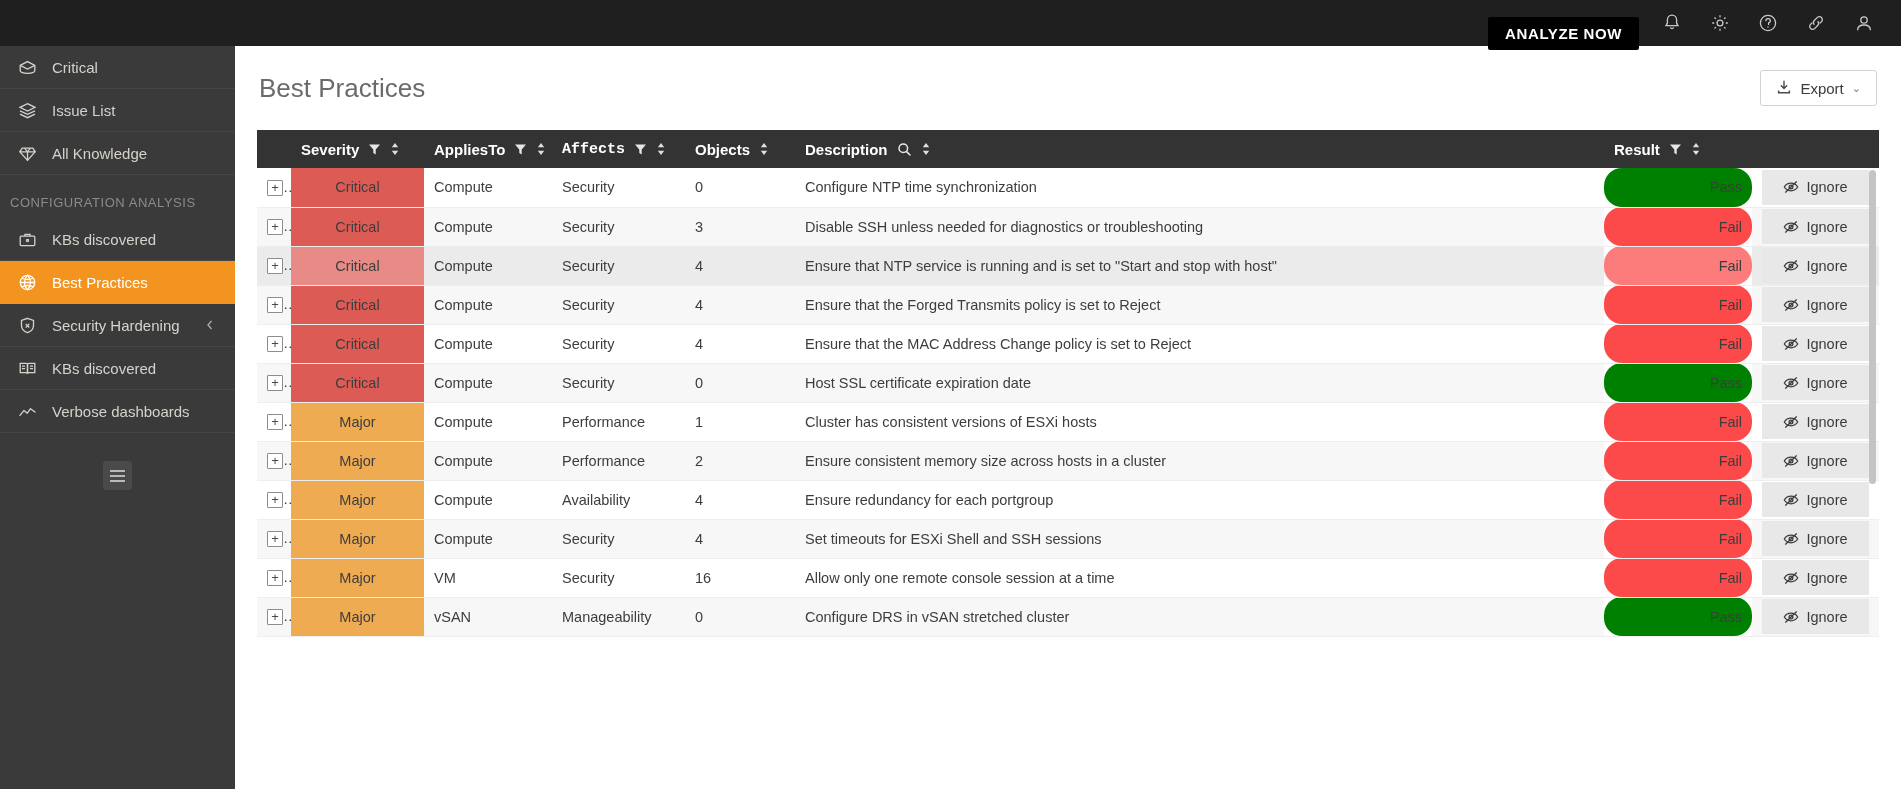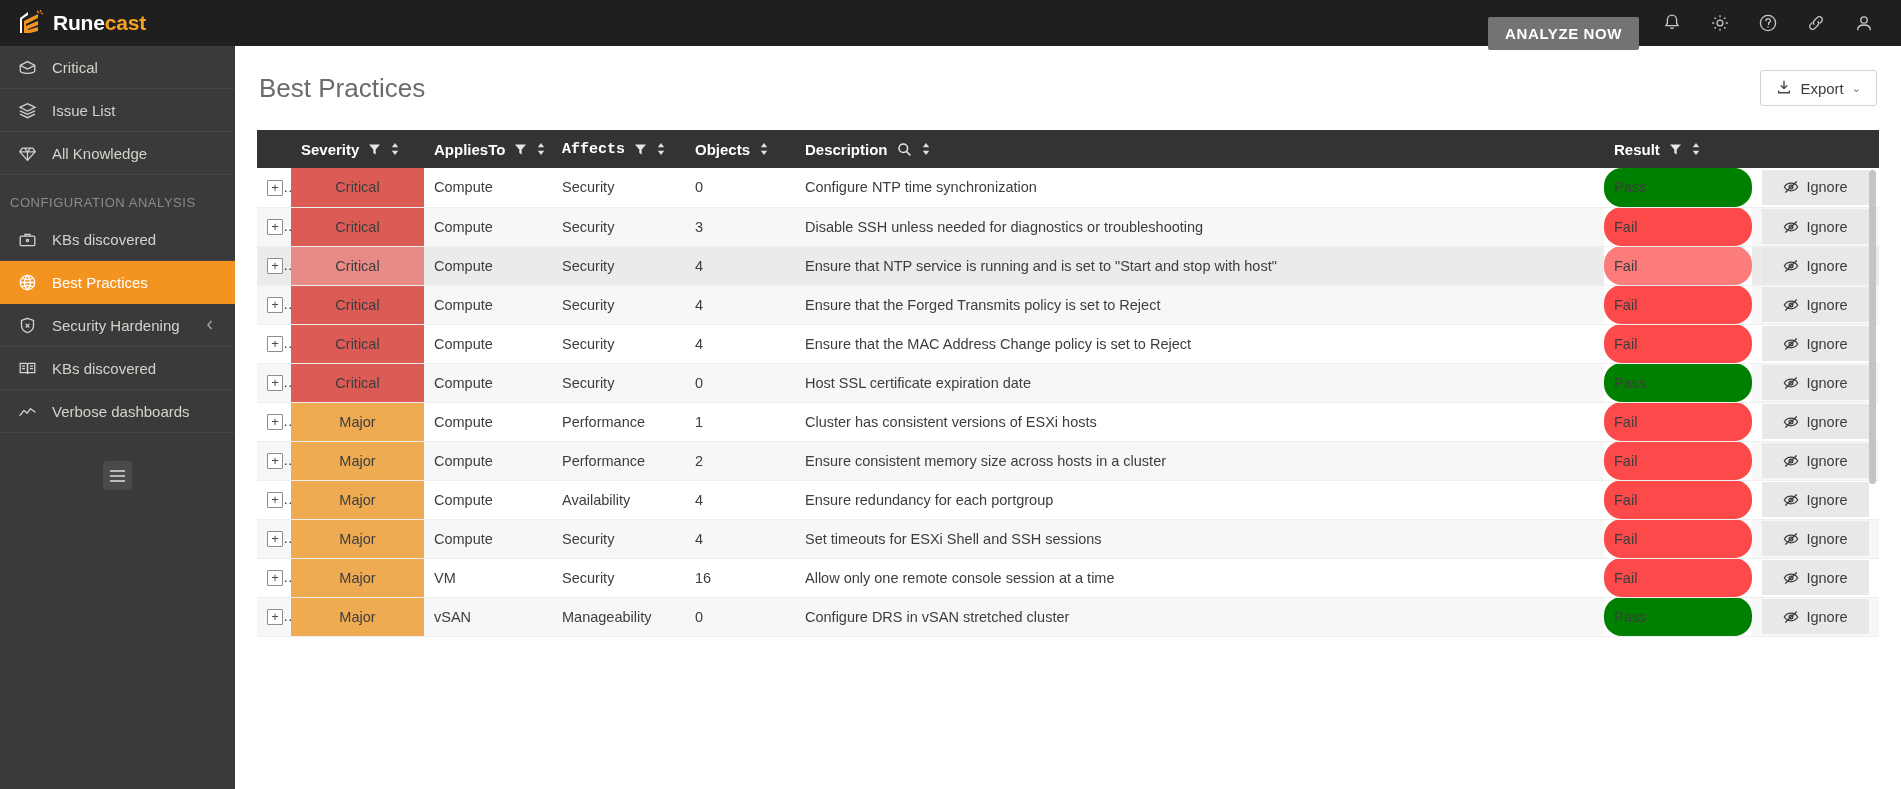--- a/index.html
+++ b/index.html
@@ -16,21 +16,21 @@
     height: 46px; background: #1f1f1f; display: flex; align-items: center;
     flex: 0 0 46px; position: relative; z-index: 30;
   }
   .brand { width: 235px; display: flex; align-items: center; padding-left: 17px; gap: 9px; height: 46px; }
   .brand-logo { width: 27px; height: 28px; position: relative; flex: 0 0 27px; }
   .brand-text { font-size: 21px; font-weight: bold; letter-spacing: -0.2px; }
   .brand-text .w1 { color: #ffffff; }
   .brand-text .w2 { color: #f5a01f; }
   .topbar-spacer { flex: 1 1 auto; }
   .analyze-btn {
-    background: #737373; color: #fff; font-weight: bold; font-size: 15px;
+    background: #000000; color: #fff; font-weight: bold; font-size: 15px;
     letter-spacing: 0.6px; border: none; height: 33px; padding: 0 17px;
     border-radius: 2px; cursor: pointer; margin-right: 22px; white-space: nowrap; margin-top: 20px;
   }
   .topicons { display: flex; align-items: center; gap: 26px; margin-right: 26px; }
   .topicon { width: 22px; height: 22px; cursor: pointer; display: block; }
   .topicon svg { display: block; }
 
   
   .body-wrap { display: flex; flex: 1 1 auto; min-height: 0; }
 
@@ -107,51 +107,37 @@
   }
   td.c-sev {
     width: 133px; text-align: center; color: #ffffff; font-size: 14.5px;
     border-bottom: none; padding: 0;
   }
   td.c-applies { width: 128px; }
   td.c-affects { width: 133px; }
   td.c-objects { width: 110px; }
   td.c-desc { width: auto; }
   td.c-result {
-    width: 148px; text-align: left; color: #ffffff; border-bottom: none; padding: 0; border-radius: 18px;
+    width: 148px; text-align: right; color: #ffffff; border-bottom: none; padding: 0; border-radius: 18px;
   }
   td.c-ignore { width: 127px; padding: 2px 0 2px 2px; border-bottom: none; background: #fff; }
   .ignore-btn {
     width: 100%; height: 35px; background: #e8e8e8; border: none; color: #3b3b3b;
     font-size: 14.5px; display: flex; align-items: center; justify-content: center;
     gap: 7px; cursor: pointer;
   }
   .ignore-btn .eye-off { display: inline-flex; }
   .scroll-thumb { position: absolute; right: 3px; width: 7px; background: #c4c4c4; border-radius: 4px; }
 </style>
 </head>
 <body>
 
 <div class="app">
 
   <div class="topbar">
-    <div class="brand">
-      <span class="brand-logo">
-        <svg width="27" height="28" viewBox="0 0 27 28">
-          <path d="M3 24 L3 9 L11 3 L11 6 L5 10 L5 24 Z" fill="#ffffff"></path>
-          <path d="M7 24 L7 12 L21 5 L21 9 L9 15 L9 24 Z" fill="#f39320"></path>
-          <path d="M9 24 L9 17 L21 12 L21 16 L11 20 L11 24 Z" fill="#f39320"></path>
-          <path d="M11 24 L11 21 L21 18 L21 22 L13 24 Z" fill="#f39320"></path>
-          <path d="M20 2 l2 2 M23 1 l1 2 M24 4 l2 1" stroke="#f39320" stroke-width="1.2" fill="none"></path>
-        </svg>
-      </span>
-      <span class="brand-text">
-        <span class="w1">Rune</span><span class="w2">cast</span>
-      </span>
-    </div>
     <div class="topbar-spacer"></div>
     <button class="analyze-btn">ANALYZE NOW</button>
     <div class="topicons">
       <span class="topicon">
         <svg width="22" height="22" viewBox="0 0 22 22" fill="none" stroke="#c9c9c9" stroke-width="1.3">
           <path d="M11 3.2a4.6 4.6 0 0 0-4.6 4.6v3.4L5 13.6h12l-1.4-2.4V7.8A4.6 4.6 0 0 0 11 3.2z"></path>
           <path d="M9.4 15.4a1.7 1.7 0 0 0 3.2 0"></path>
         </svg>
       </span>
       <span class="topicon">

